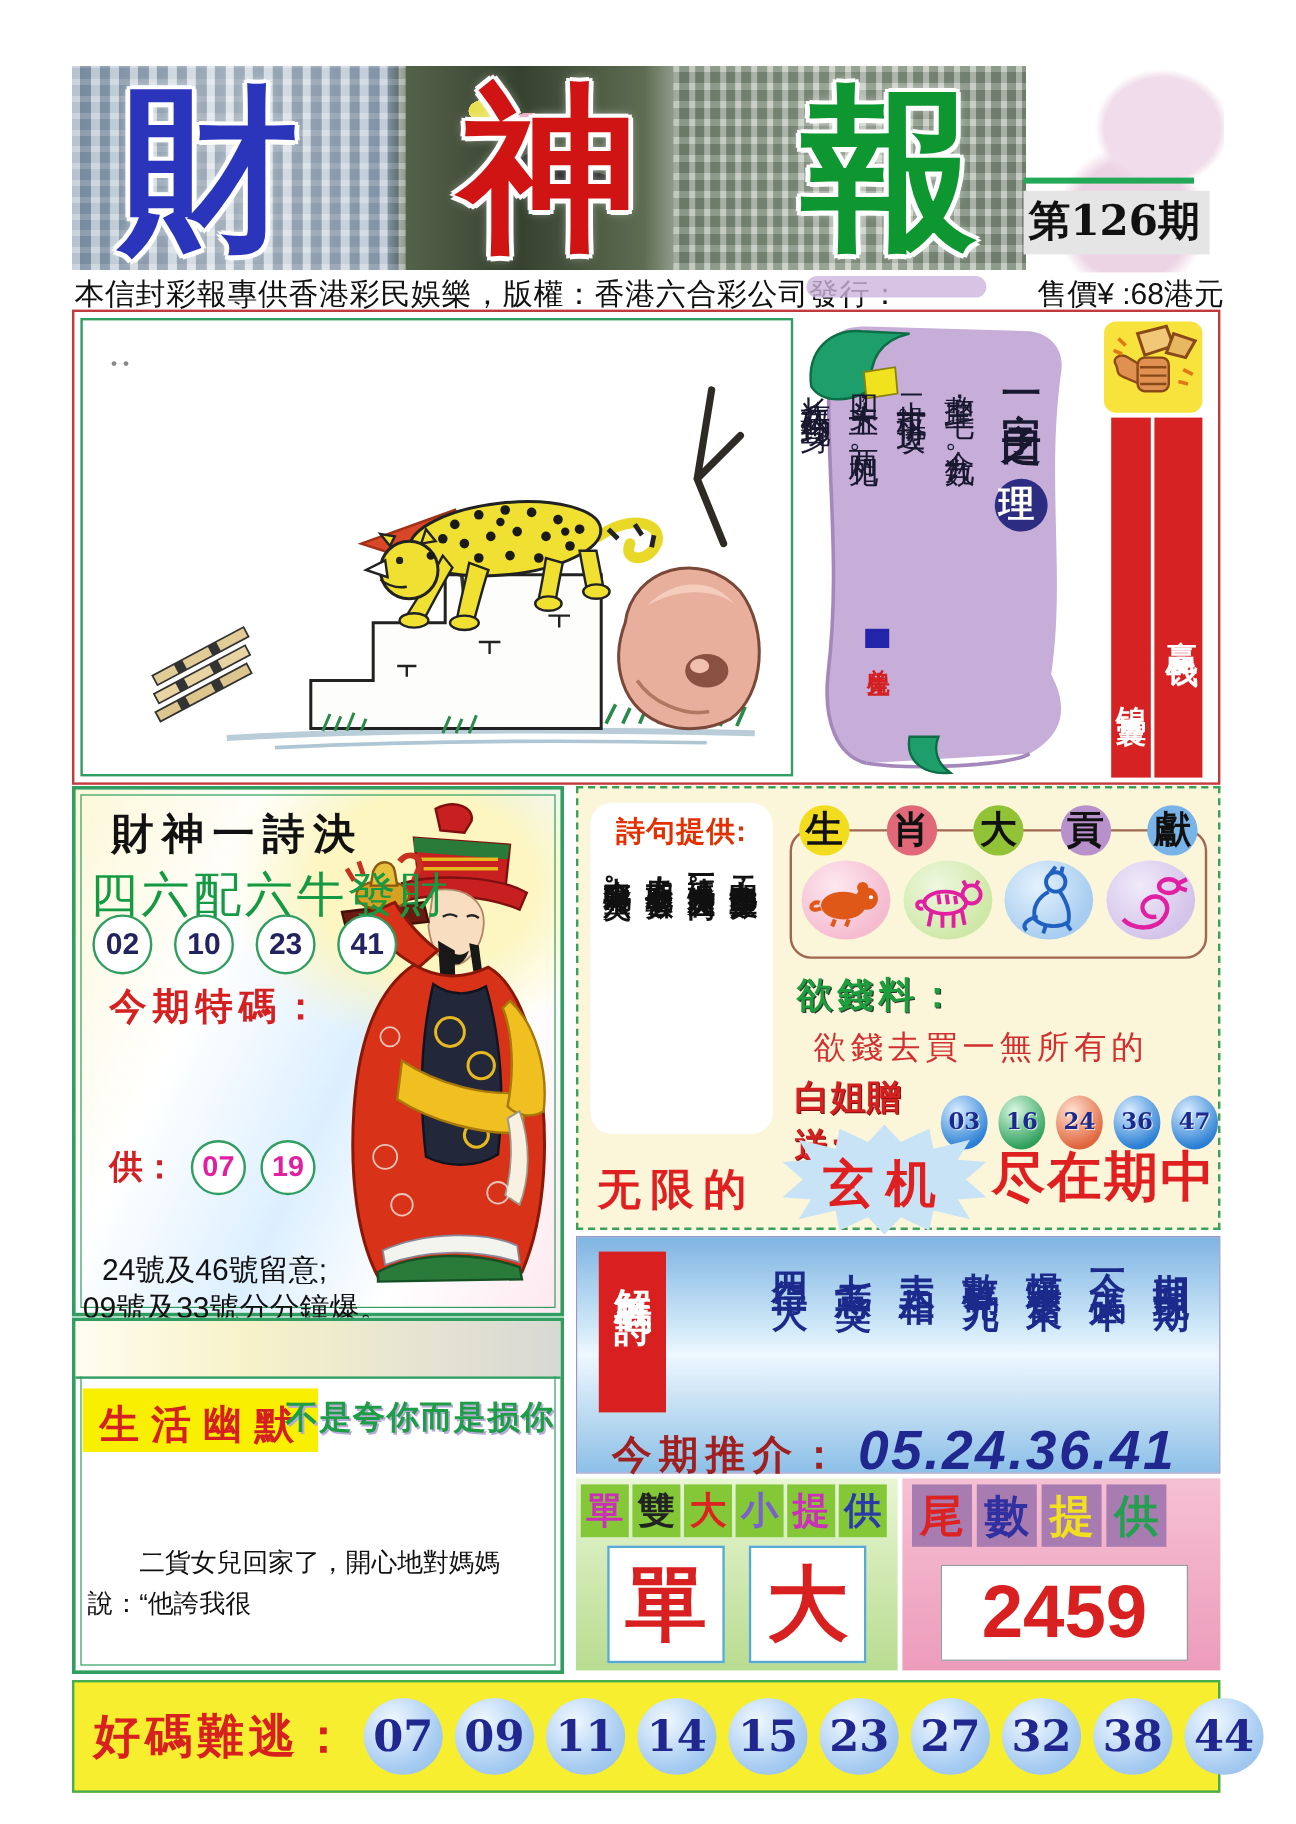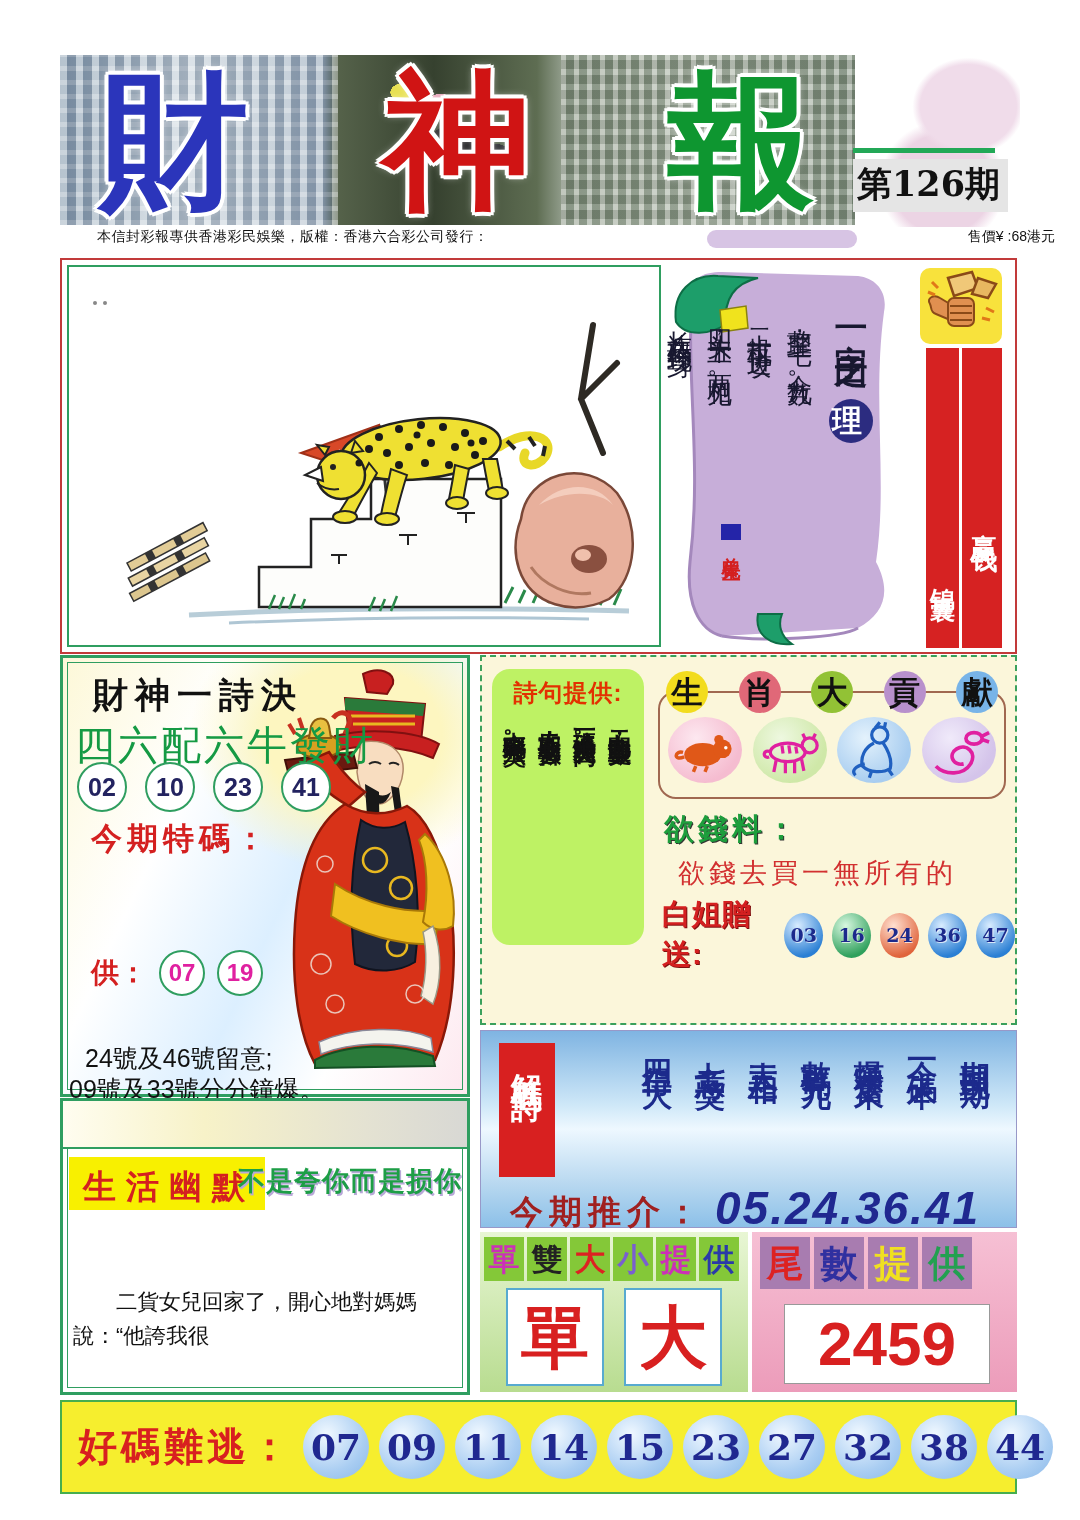--- a/index.html
+++ b/index.html
@@ -26,21 +26,21 @@
      text-shadow:-4px 0 0 #fff,4px 0 0 #fff,0 -4px 0 #fff,0 4px 0 #fff,-3px -3px 0 #fff,3px 3px 0 #fff,-3px 3px 0 #fff,3px -3px 0 #fff,0 0 10px rgba(255,255,255,.9);}
   .m-char.c1{color:#2b35bb;}
   .m-char.c2{color:#d01414;}
   .m-char.c3{color:#0e9630;}
   .pink-smudge{left:848px;top:55px;width:172px;height:172px;background:
      radial-gradient(ellipse 80px 70px at 70% 30%,#f0dcea 0 60%,rgba(255,255,255,0) 70%),
      radial-gradient(ellipse 90px 90px at 55% 75%,#ecd4e4 0 55%,rgba(255,255,255,0) 70%);}
   .issue-wrap{left:853px;top:148px;width:160px;}
   .issue-line{width:142px;height:5px;background:#23a857;margin-bottom:6px;}
   .issue-text{display:inline-block;background:#e5e5e5;padding:2px 8px 4px 4px;font-size:35px;color:#111;font-weight:bold;font-family:"DejaVu Serif",serif;}
-  .info-row{left:60px;top:228px;width:960px;height:26px;font-size:14px;color:#111;margin-left:35px;}
+  .info-row{left:60px;top:228px;width:960px;height:26px;font-size:25px;color:#111;}
   .info-left{position:absolute;left:2px;top:0;letter-spacing:.5px;}
   .blob{position:absolute;left:612px;top:2px;width:150px;height:18px;background:#cdb5dd;border-radius:9px;opacity:.8;}
   .info-price{position:absolute;right:0;top:0;}
 
   
   .top-box{left:60px;top:258px;width:953px;height:392px;border:2px solid #c23a3a;background:#fff;}
   .cartoon-frame{position:absolute;left:5px;top:5px;width:590px;height:378px;border:2px solid #2f9e60;background:#fff;}
   .scroll-wrap{position:absolute;left:600px;top:2px;width:250px;height:386px;}
   .scroll-text{position:absolute;left:38px;top:48px;width:180px;height:310px;writing-mode:vertical-rl;text-orientation:upright;color:#181830;}
   .scol{margin:0 7px;letter-spacing:4px;}
@@ -79,21 +79,21 @@
   
   .joke-box{left:60px;top:1098px;width:404px;height:291px;background:#fff;}
   .joke-grad{position:absolute;left:0;top:0;width:100%;height:46px;background:linear-gradient(90deg,#fffdf0 0%,#f7f2c8 35%,#e4e2d2 75%,#d8d8d4 100%);border-bottom:2px solid #2f9e60;}
   .joke-label{position:absolute;left:6px;top:56px;background:#f8f000;color:#d42020;font-size:33px;font-family:"DejaVu Serif",serif;font-weight:bold;letter-spacing:10px;padding:8px 10px 0 14px;}
   .joke-title{position:absolute;left:175px;top:62px;font-size:27px;font-weight:bold;color:#1d9e46;text-shadow:1.5px 1.5px 0 #b8a8d8;letter-spacing:1px;}
   .joke-title::before{content:"";position:absolute;left:-10px;top:-8px;right:-10px;bottom:-14px;background:#ddd4ec;clip-path:polygon(8% 0,92% 4%,100% 55%,88% 100%,10% 96%,0 45%);z-index:-1;opacity:.7;}
   .joke-body{position:absolute;left:10px;top:118px;width:386px;font-size:21.5px;color:#111;line-height:33.5px;white-space:pre-wrap;}
 
   
   .cream-box{left:480px;top:655px;width:533px;height:366px;border:2px dashed #3aa05c;background:#fbf6da;}
-  .ybox{position:absolute;left:10px;top:12px;width:152px;height:276px;background:#bef264;border-radius:18px;}
+  .ybox{position:absolute;left:10px;top:12px;width:152px;height:276px;background:#ffffff;border-radius:18px;}
   .ybox-label{position:absolute;left:0;top:8px;width:100%;text-align:center;font-size:24px;color:#e33000;font-weight:bold;letter-spacing:1px;}
   .ybox-cols{position:absolute;left:4px;top:44px;width:144px;height:224px;writing-mode:vertical-rl;text-orientation:upright;}
   .ycol{margin:0 4px;font-size:23px;color:#111;font-weight:bold;letter-spacing:2px;}
   .zodiac-panel{position:absolute;left:176px;top:34px;width:344px;height:104px;border:2px solid #a06850;border-radius:18px;}
   .z-heads{position:absolute;left:6px;top:-22px;width:332px;display:flex;justify-content:space-between;}
   .z-head{width:42px;height:42px;border-radius:50%;text-align:center;line-height:42px;font-size:31px;font-family:"DejaVu Serif",serif;font-weight:bold;color:#111;}
   .zh1{background:#f2dc1e;}.zh2{background:#e06878;}.zh3{background:#92c235;}.zh4{background:#b890cc;}.zh5{background:#78b4e8;}
   .z-animals{position:absolute;left:8px;top:24px;width:328px;display:flex;justify-content:space-between;}
   .z-an{width:74px;height:66px;border-radius:50%;}
   .za1{background:radial-gradient(circle at 38% 32%,#fde8f0,#f5bcd0 70%);}
@@ -460,20 +460,26 @@
     <div class="yq-label">欲錢料：</div>
     <div class="yq-text">欲錢去買一無所有的</div>
     <div class="gift-row">
       <span class="gift-label">白姐贈送:</span>
       <span class="ball blue">03</span>
       <span class="ball green">16</span>
       <span class="ball orange">24</span>
       <span class="ball blue">36</span>
       <span class="ball blue">47</span>
     </div>
+    <div class="slogan">
+      <span class="slog1">无限的</span>
+      <span class="starburst"></span>
+      <span class="slog2">玄机</span>
+      <span class="slog3">尽在期中</span>
+    </div>
   </div>
 
   <div class="abs decode-box">
     <div class="dec-label"><span>解碼詩</span></div>
     <div class="dec-cols">
       <div class="dcol">期回現期</div>
       <div class="dcol">今一碼本</div>
       <div class="dcol">爆頭舊來</div>
       <div class="dcol">數碼見九</div>
       <div class="dcol">大三相二</div>

